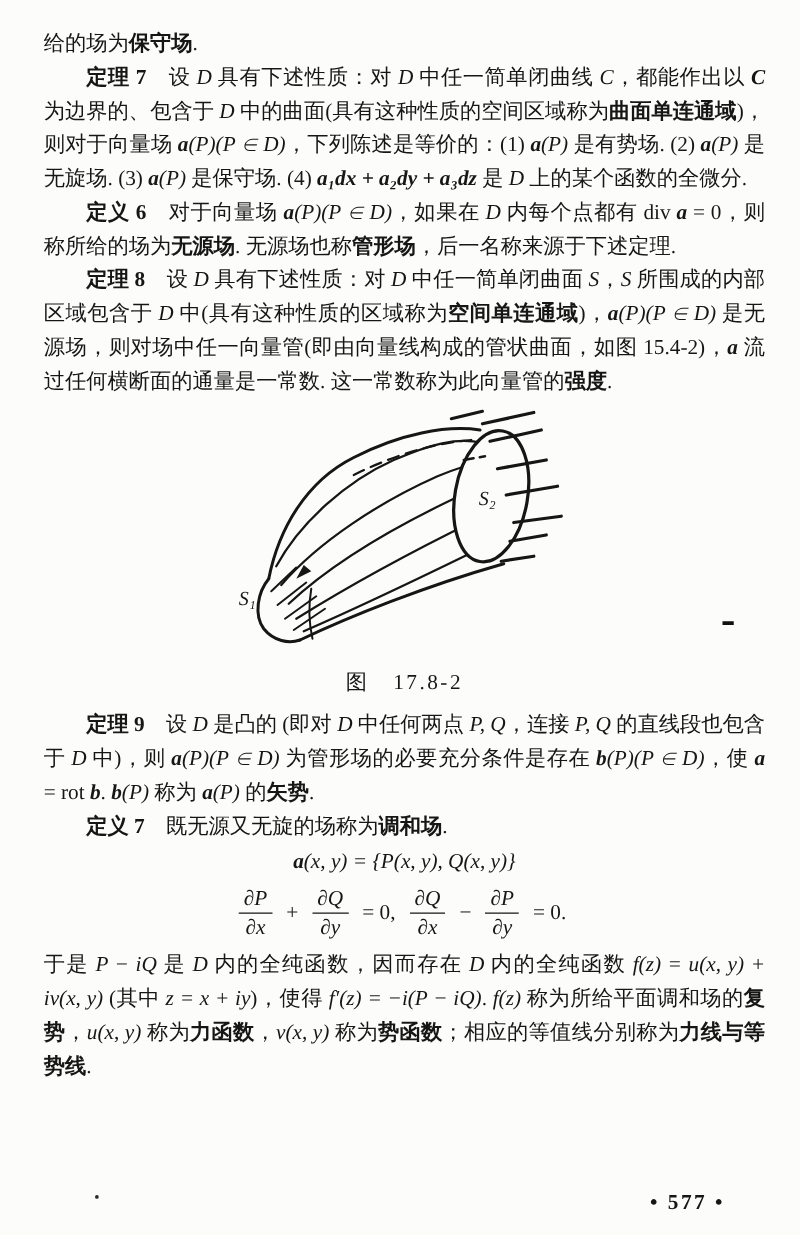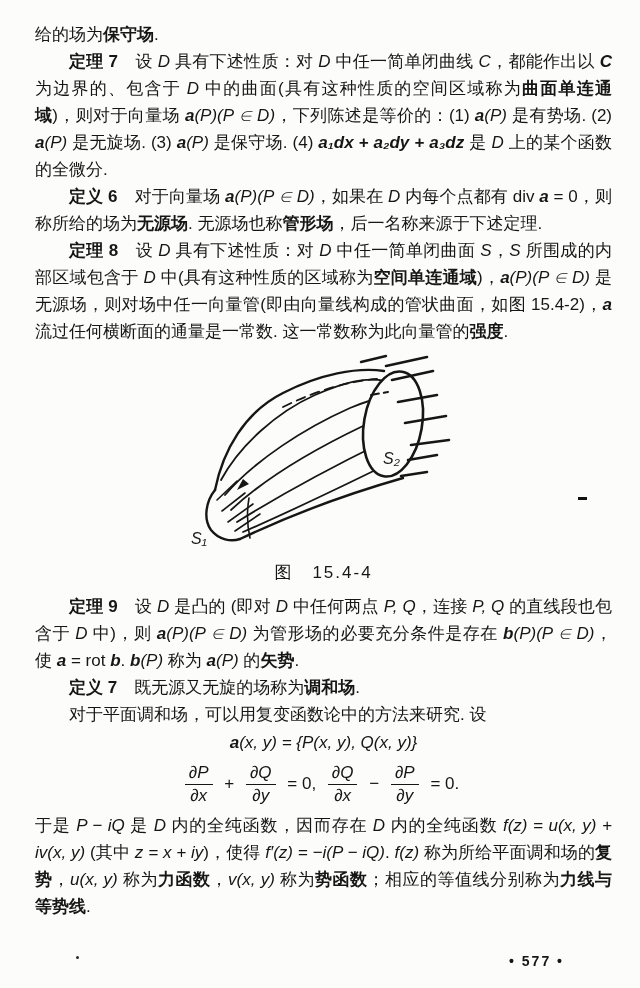--- a/index.html
+++ b/index.html
@@ -1,39 +1,39 @@
 <!DOCTYPE html>
 <html lang="zh"><head>
 <meta charset="utf-8">
 <style>
   html,body{margin:0;padding:0;background:#ffffff;}
   .page{
     width:640px;height:988px;position:relative;box-sizing:border-box;
     background:#fcfcfa;color:#161616;
-    font-family:Liberation Sans, sans-serif;
+    font-family:Liberation Serif, serif;
     font-size:17px;line-height:27px;
     padding:21px 28px 0 35px;
     overflow:hidden;text-align:justify;
   }
   .para{margin:0;text-indent:2em;}
   .para.noindent{text-indent:0;}
   .b{font-weight:bold;}
   .i{font-style:italic;}
   .fig{position:relative;width:320px;height:206px;margin:5px 0 0 130px;}
   .fig svg{position:absolute;left:0;top:0;}
-  .fig-label{position:absolute;font-style:italic;font-size:16px;line-height:18px;margin-top:32px;}
+  .fig-label{position:absolute;font-style:italic;font-size:16px;line-height:18px;}
   .caption{text-align:center;text-indent:0;margin:3px 0 7px;letter-spacing:2px;}
   .formula{text-align:center;text-indent:0;margin:1px 0;}
   .frm-cr{margin:7px 0 5px;line-height:1;}
   .frac{display:inline-block;vertical-align:middle;text-align:center;line-height:1.2;font-style:italic;margin:0 2px;}
   .frac .num{display:block;padding:0 4px 1px;border-bottom:1.6px solid #161616;}
   .frac .den{display:block;padding:1px 4px 0;}
   .op{margin:0 5px;font-style:italic;}
   .op.rm{font-style:normal;}
-  .pagenum{position:absolute;right:76px;bottom:13px;font-size:14px;font-weight:bold;letter-spacing:2px;text-indent:0;}
+  .pagenum{position:absolute;right:60px;bottom:13px;font-size:17px;font-weight:bold;letter-spacing:2px;text-indent:0;}
   .artifact-dash{position:absolute;left:578px;top:497px;width:9px;height:3px;background:#111;}
   .artifact-dot{position:absolute;left:76px;top:956px;width:3px;height:3px;background:#2a2a2a;border-radius:50%;}
 </style>
 </head>
 <body>
 
 <div class="page">
 
   <p class="para noindent"><span>给的场为</span><span class="b">保守场</span><span>.</span></p>
   <p class="para"><span class="b">定理 7</span><span>　设 </span><span class="i">D</span><span> 具有下述性质：对 </span><span class="i">D</span><span> 中任一简单闭曲线 </span><span class="i">C</span><span>，都能作出以 </span><span class="b i">C</span><span> 为边界的、包含于 </span><span class="i">D</span><span> 中的曲面(具有这种性质的空间区域称为</span><span class="b">曲面单连通域</span><span>)，则对于向量场 </span><span class="b i">a</span><span class="i">(P)(P ∈ D)</span><span>，下列陈述是等价的：(1) </span><span class="b i">a</span><span class="i">(P)</span><span> 是有势场. (2) </span><span class="b i">a</span><span class="i">(P)</span><span> 是无旋场. (3) </span><span class="b i">a</span><span class="i">(P)</span><span> 是保守场. (4) </span><span class="b i">a₁dx + a₂dy + a₃dz</span><span> 是 </span><span class="i">D</span><span> 上的某个函数的全微分.</span></p>
@@ -74,25 +74,24 @@
         <path d="M233,52 L272,45" stroke-width="2.6"></path>
         <path d="M240,73 L281,66" stroke-width="2.6"></path>
         <path d="M246,95 L284,90" stroke-width="2.6"></path>
         <path d="M243,110 L272,105" stroke-width="2.6"></path>
         <path d="M236,126 L262,122" stroke-width="2.6"></path>
       </g>
     </svg>
     <span class="fig-label" style="left:26px;top:148px;">S₁</span>
     <span class="fig-label" style="left:218px;top:68px;">S₂</span>
   </div>
-  <div class="caption">图　15.4-4</div>
+  <div class="caption">图　17.8-2</div>
 
   <p class="para"><span class="b">定理 9</span><span>　设 </span><span class="i">D</span><span> 是凸的 (即对 </span><span class="i">D</span><span> 中任何两点 </span><span class="i">P, Q</span><span>，连接 </span><span class="i">P, Q</span><span> 的直线段也包含于 </span><span class="i">D</span><span> 中)，则 </span><span class="b i">a</span><span class="i">(P)(P ∈ D)</span><span> 为管形场的必要充分条件是存在 </span><span class="b i">b</span><span class="i">(P)(P ∈ D)</span><span>，使 </span><span class="b i">a</span><span> = rot </span><span class="b i">b</span><span>. </span><span class="b i">b</span><span class="i">(P)</span><span> 称为 </span><span class="b i">a</span><span class="i">(P)</span><span> 的</span><span class="b">矢势</span><span>.</span></p>
   <p class="para"><span class="b">定义 7</span><span>　既无源又无旋的场称为</span><span class="b">调和场</span><span>.</span></p>
-  <p class="para"><span>对于平面调和场，可以用复变函数论中的方法来研究. 设</span></p>
 
   <div class="formula"><span class="b i">a</span><span class="i">(x, y) = {P(x, y), Q(x, y)}</span></div>
 
 
   <div class="formula frm-cr">
     <span class="frac">
       <span class="num">∂P</span>
       <span class="den">∂x</span>
     </span>
     <span class="op rm">+</span>

